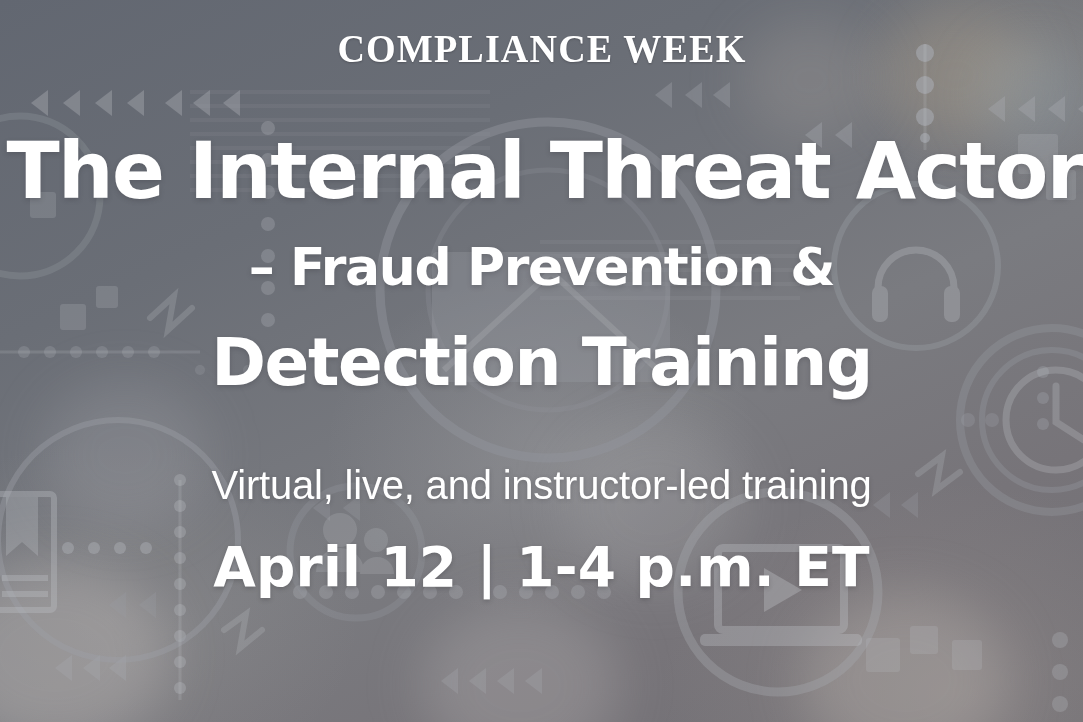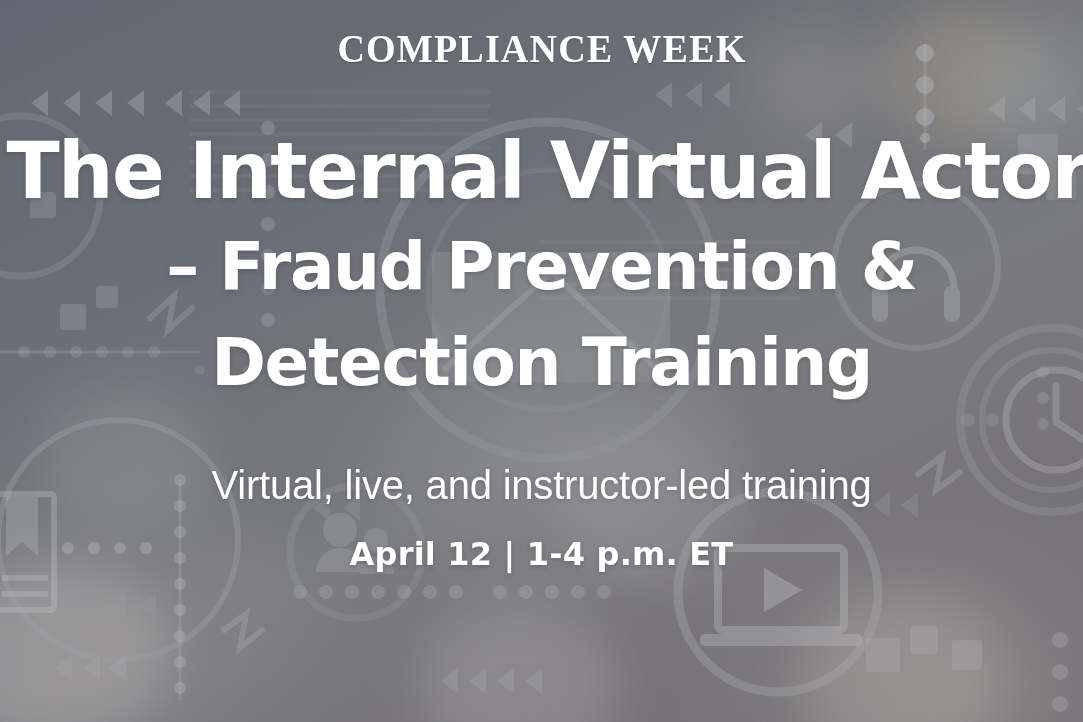--- a/index.html
+++ b/index.html
@@ -59,41 +59,41 @@
     color:#ffffff;
     font-family:"DejaVu Sans", sans-serif;
     font-weight:700;
     font-size:76px;
     line-height:96px;
     letter-spacing:-1.2px;
     text-shadow:0 2px 5px rgba(55,55,60,0.28);
   }
   #event-title .tline { display:block; white-space:nowrap; }
   #event-title .tline.l1 { font-size:78px; letter-spacing:-1.6px; }
-  #event-title .tline.l2 { font-size:66px; letter-spacing:-1.4px; }
+  #event-title .tline.l2 { font-size:52px; letter-spacing:-1.4px; }
   #event-title .tline.l3 { font-size:66px; letter-spacing:-1.4px; }
 
   #event-format {
     margin-top:52px;
     color:#ffffff;
     font-family:Liberation Sans, sans-serif;
     font-weight:400;
     font-size:40px;
     line-height:1.1;
     letter-spacing:-0.2px;
     text-shadow:0 1px 4px rgba(55,55,60,0.30);
     white-space:nowrap;
   }
 
   #event-datetime {
     margin-top:30px;
     color:#ffffff;
     font-family:"DejaVu Sans", sans-serif;
     font-weight:700;
-    font-size:32px;
+    font-size:55px;
     line-height:1.1;
     letter-spacing:0.2px;
     text-shadow:0 2px 4px rgba(55,55,60,0.30);
     white-space:nowrap;
   }
 </style>
 </head>
 <body>
 
 <div id="promo-banner">
@@ -342,21 +342,21 @@
         <path d="M925 44 L925 150"></path>
       </g>
     </svg>
   </div>
 
   <div class="content">
 
     <div id="brand-logo">COMPLIANCE WEEK</div>
 
     <h1 id="event-title">
-      <span class="tline l1">The Internal Virtual Actor</span>
+      <span class="tline l1">The Internal Threat Actor</span>
       <span class="tline l2">– Fraud Prevention &amp;</span>
       <span class="tline l3">Detection Training</span>
     </h1>
 
     <div id="event-format">Virtual, live, and instructor-led training</div>
 
     <div id="event-datetime">April 12 | 1-4 p.m. ET</div>
   </div>
 </div>
 

